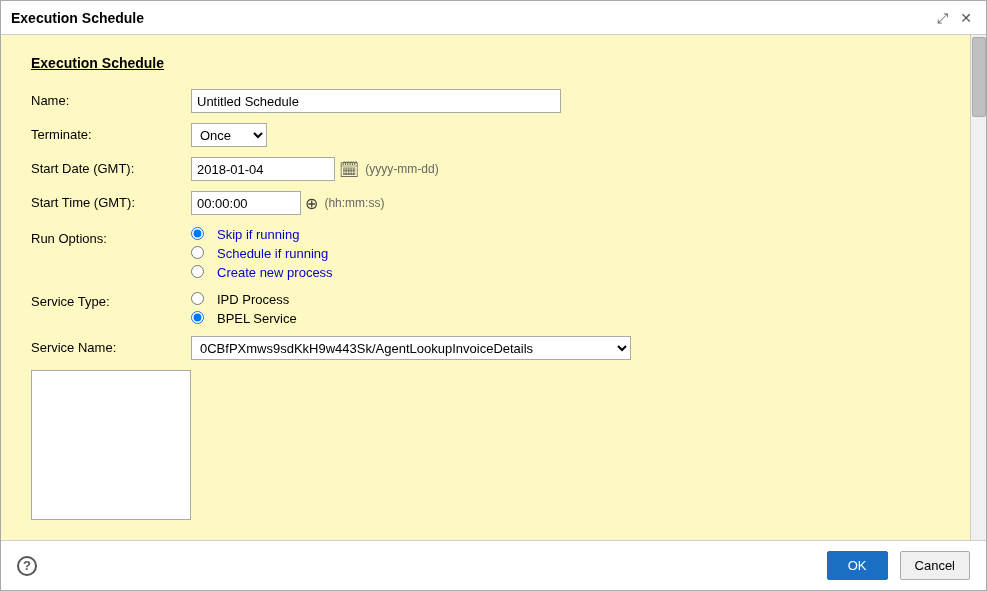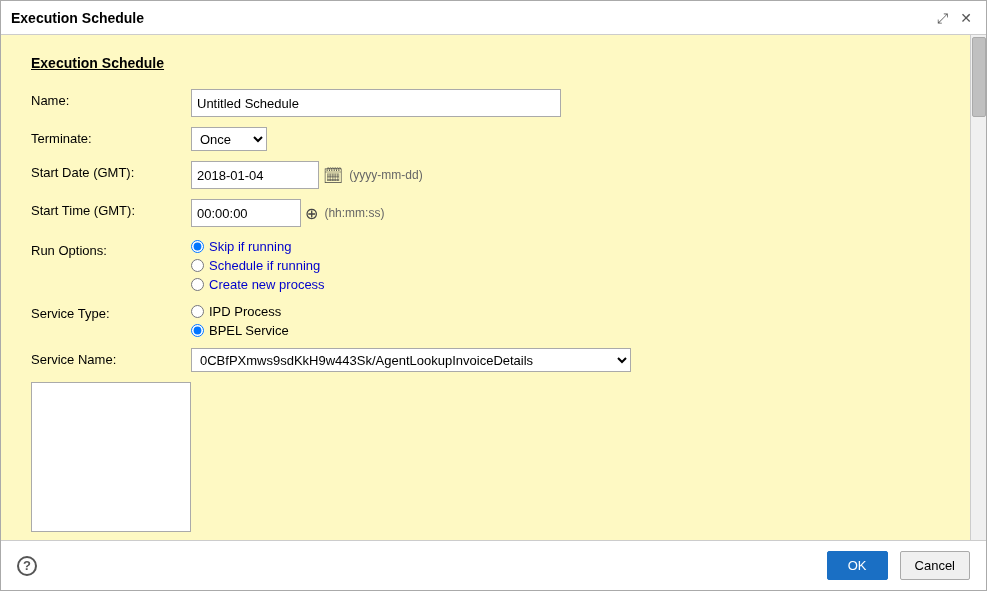--- a/index.html
+++ b/index.html
@@ -105,31 +105,31 @@
     }
 
     .form-field {
       display: flex;
       align-items: center;
       gap: 4px;
     }
 
     input[type="text"] {
       border: 1px solid #aaa;
-      padding: 13px 5px;
+      padding: 7px 5px;
       font-size: 13px;
       height: 24px;
     }
 
     .name-input {
       width: 370px;
     }
 
     .date-input {
-      width: 128px;
+      width: 144px;
     }
 
     .time-input {
       width: 110px;
     }
 
     select {
       border: 1px solid #aaa;
       padding: 2px 4px;
       font-size: 13px;
@@ -145,22 +145,22 @@
 
     .radio-group {
       display: flex;
       flex-direction: column;
       gap: 4px;
       padding-top: 2px;
     }
 
     .radio-item {
       display: flex;
-      align-items: center;
-      gap: 5px;
+      align-items: flex-start;
+      gap: 13px;
       cursor: pointer;
     }
 
     .radio-item input[type="radio"] {
       margin: 0;
       cursor: pointer;
     }
 
     .radio-label {
       font-size: 13px;

